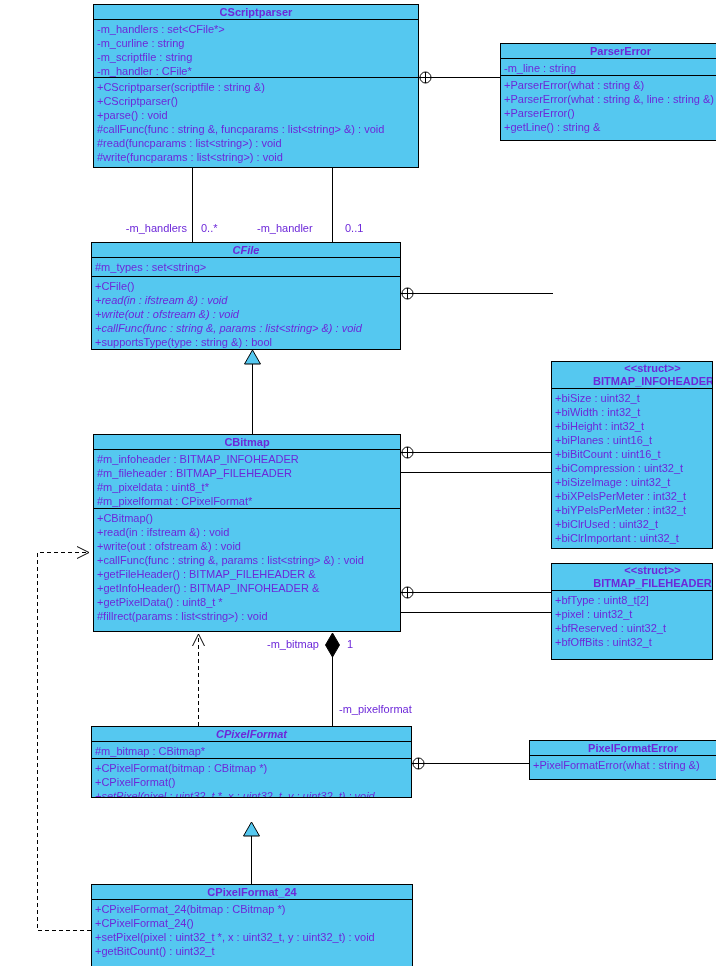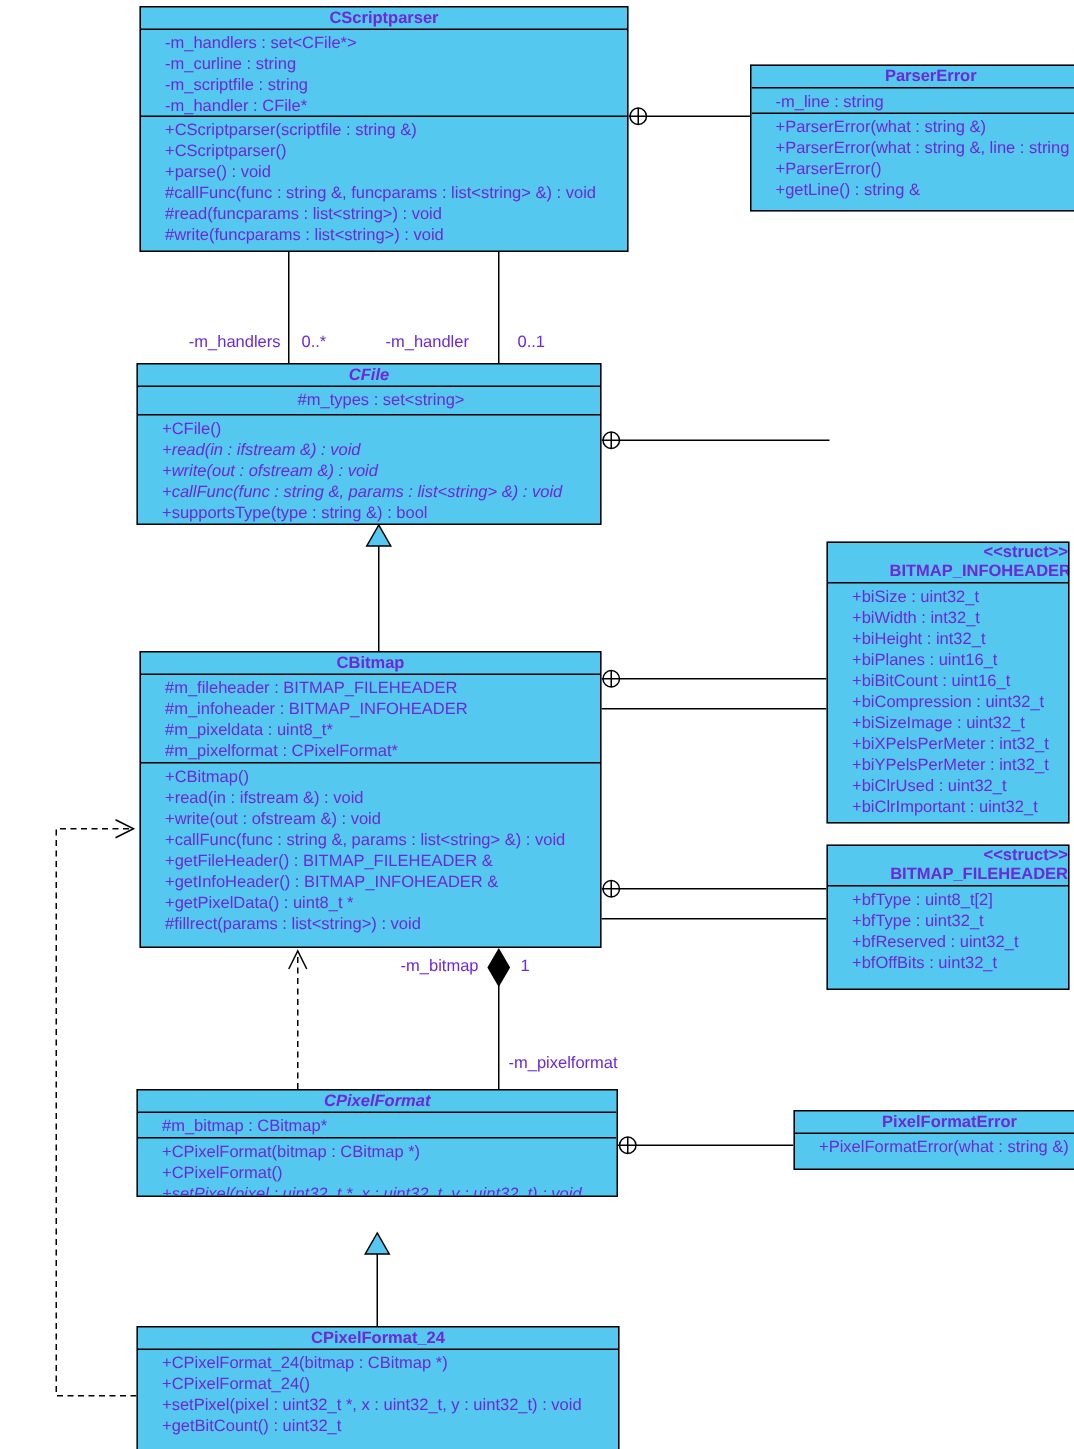--- a/index.html
+++ b/index.html
@@ -6,34 +6,34 @@
   #canvas{position:relative;width:716px;height:966px;background:#ffffff;overflow:hidden;
           font-family:"Liberation Sans",sans-serif;color:#6d28d9;margin-left:29px;}
   #wires{position:absolute;left:0;top:0;z-index:0;}
   #wires line,#wires polyline,#wires polygon,#wires circle{stroke:#000;stroke-width:1;}
   #wires circle{fill:#fff;}
   .cls{position:absolute;z-index:1;background:#55c8f0;border:1px solid #000;
        box-sizing:border-box;overflow:hidden;}
   .title{font-weight:bold;font-size:11px;text-align:center;height:14px;line-height:14px;
          border-bottom:1px solid #000;white-space:nowrap;overflow:hidden;}
   .abstract > .title{font-style:italic;}
-  .title2{border-bottom:1px solid #000;text-align:right;font-weight:bold;font-size:11px;padding-left:41px;}
+  .title2{border-bottom:1px solid #000;text-align:center;font-weight:bold;font-size:11px;padding-left:41px;}
   .title2 div{height:13px;line-height:13px;white-space:nowrap;}
   .attrs{border-bottom:1px solid #000;box-sizing:border-box;padding-top:2px;overflow:hidden;}
   .methods{padding-top:2px;overflow:hidden;}
-  .row{font-size:11px;height:14px;line-height:14px;padding-left:16px;white-space:nowrap;}
+  .row{font-size:11px;height:14px;line-height:14px;padding-left:3px;white-space:nowrap;}
   .it{font-style:italic;}
   .elabel{position:absolute;z-index:1;font-size:11px;line-height:14px;white-space:nowrap;}
 
   #box-cscriptparser{left:64px;top:4px;width:326px;height:164px;}
   #box-cscriptparser .attrs{height:58px;}
   #box-parsererror{left:471px;top:43px;width:241px;height:98px;}
   #box-parsererror .attrs{height:17px;}
   #box-cfile{left:62px;top:242px;width:310px;height:108px;}
-  #box-cfile .attrs{height:19px;text-align:center;}
+  #box-cfile .attrs{height:19px;}
   #box-fileerror{left:524px;top:272px;width:167px;height:37px;}
   #box-cbitmap{left:64px;top:434px;width:308px;height:198px;}
   #box-cbitmap .attrs{height:59px;}
   #box-infoheader{left:522px;top:361px;width:162px;height:188px;}
   #box-fileheader{left:522px;top:563px;width:162px;height:97px;}
   #box-cpixelformat{left:62px;top:726px;width:321px;height:72px;}
   #box-cpixelformat .attrs{height:17px;}
   #box-pixelformaterror{left:500px;top:740px;width:208px;height:40px;}
   #box-cpixelformat24{left:62px;top:884px;width:322px;height:96px;}
 
@@ -164,22 +164,22 @@
         <div class="row it">+write(out : ofstream &amp;) : void</div>
         <div class="row it">+callFunc(func : string &amp;, params : list&lt;string&gt; &amp;) : void</div>
         <div class="row">+supportsType(type : string &amp;) : bool</div>
       </div>
   </div>
 
 
   <div class="cls" id="box-cbitmap">
     <div class="title">CBitmap</div>
     <div class="attrs">
+        <div class="row">#m_infoheader : BITMAP_INFOHEADER</div>
         <div class="row">#m_fileheader : BITMAP_FILEHEADER</div>
-        <div class="row">#m_infoheader : BITMAP_INFOHEADER</div>
         <div class="row">#m_pixeldata : uint8_t*</div>
         <div class="row">#m_pixelformat : CPixelFormat*</div>
       </div>
     <div class="methods">
         <div class="row">+CBitmap()</div>
         <div class="row">+read(in : ifstream &amp;) : void</div>
         <div class="row">+write(out : ofstream &amp;) : void</div>
         <div class="row">+callFunc(func : string &amp;, params : list&lt;string&gt; &amp;) : void</div>
         <div class="row">+getFileHeader() : BITMAP_FILEHEADER &amp;</div>
         <div class="row">+getInfoHeader() : BITMAP_INFOHEADER &amp;</div>
@@ -208,21 +208,21 @@
       </div>
   </div>
 
   <div class="cls" id="box-fileheader">
     <div class="title2">
       <div>&lt;&lt;struct&gt;&gt;</div>
       <div>BITMAP_FILEHEADER</div>
     </div>
     <div class="methods">
         <div class="row">+bfType : uint8_t[2]</div>
-        <div class="row">+bfType : uint32_t</div>
+        <div class="row">+pixel : uint32_t</div>
         <div class="row">+bfReserved : uint32_t</div>
         <div class="row">+bfOffBits : uint32_t</div>
       </div>
   </div>
 
   <div class="cls abstract" id="box-cpixelformat">
     <div class="title">CPixelFormat</div>
     <div class="attrs">
         <div class="row">#m_bitmap : CBitmap*</div>
       </div>

